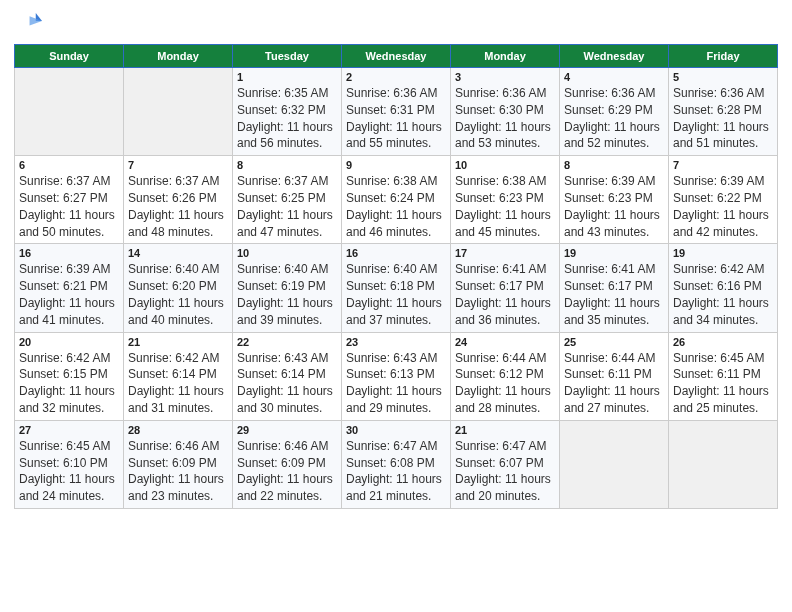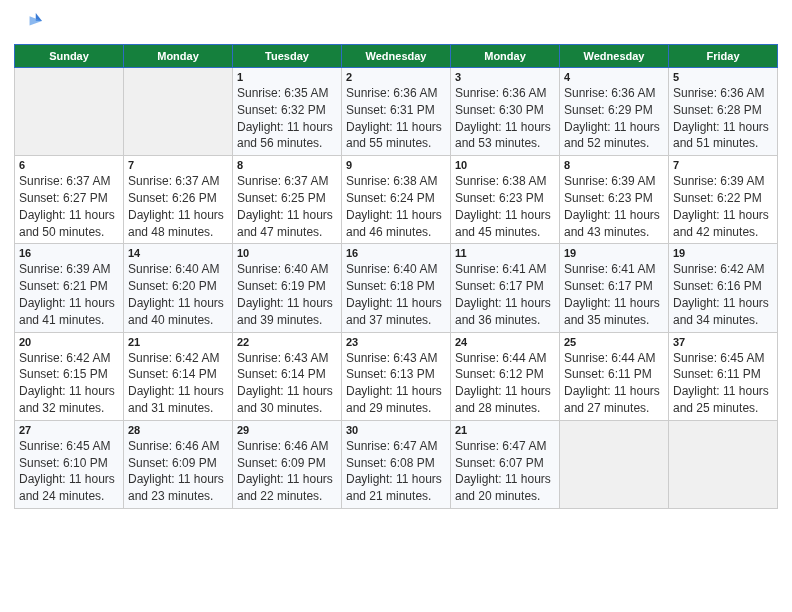--- a/index.html
+++ b/index.html
@@ -230,21 +230,21 @@
 Sunset: 6:19 PM
 Daylight: 11 hours and 39 minutes.</div>
           </td>
           <td>
             <span class="day-num">16</span>
             <div class="day-detail" style="white-space: pre-line;">Sunrise: 6:40 AM
 Sunset: 6:18 PM
 Daylight: 11 hours and 37 minutes.</div>
           </td>
           <td>
-            <span class="day-num">11</span>
+            <span class="day-num">17</span>
             <div class="day-detail" style="white-space: pre-line;">Sunrise: 6:41 AM
 Sunset: 6:17 PM
 Daylight: 11 hours and 36 minutes.</div>
           </td>
           <td>
             <span class="day-num">19</span>
             <div class="day-detail" style="white-space: pre-line;">Sunrise: 6:41 AM
 Sunset: 6:17 PM
 Daylight: 11 hours and 35 minutes.</div>
           </td>
@@ -286,21 +286,21 @@
 Sunset: 6:12 PM
 Daylight: 11 hours and 28 minutes.</div>
           </td>
           <td>
             <span class="day-num">25</span>
             <div class="day-detail" style="white-space: pre-line;">Sunrise: 6:44 AM
 Sunset: 6:11 PM
 Daylight: 11 hours and 27 minutes.</div>
           </td>
           <td>
-            <span class="day-num">37</span>
+            <span class="day-num">26</span>
             <div class="day-detail" style="white-space: pre-line;">Sunrise: 6:45 AM
 Sunset: 6:11 PM
 Daylight: 11 hours and 25 minutes.</div>
           </td>
         </tr>
         <tr>
           <td>
             <span class="day-num">27</span>
             <div class="day-detail" style="white-space: pre-line;">Sunrise: 6:45 AM
 Sunset: 6:10 PM

